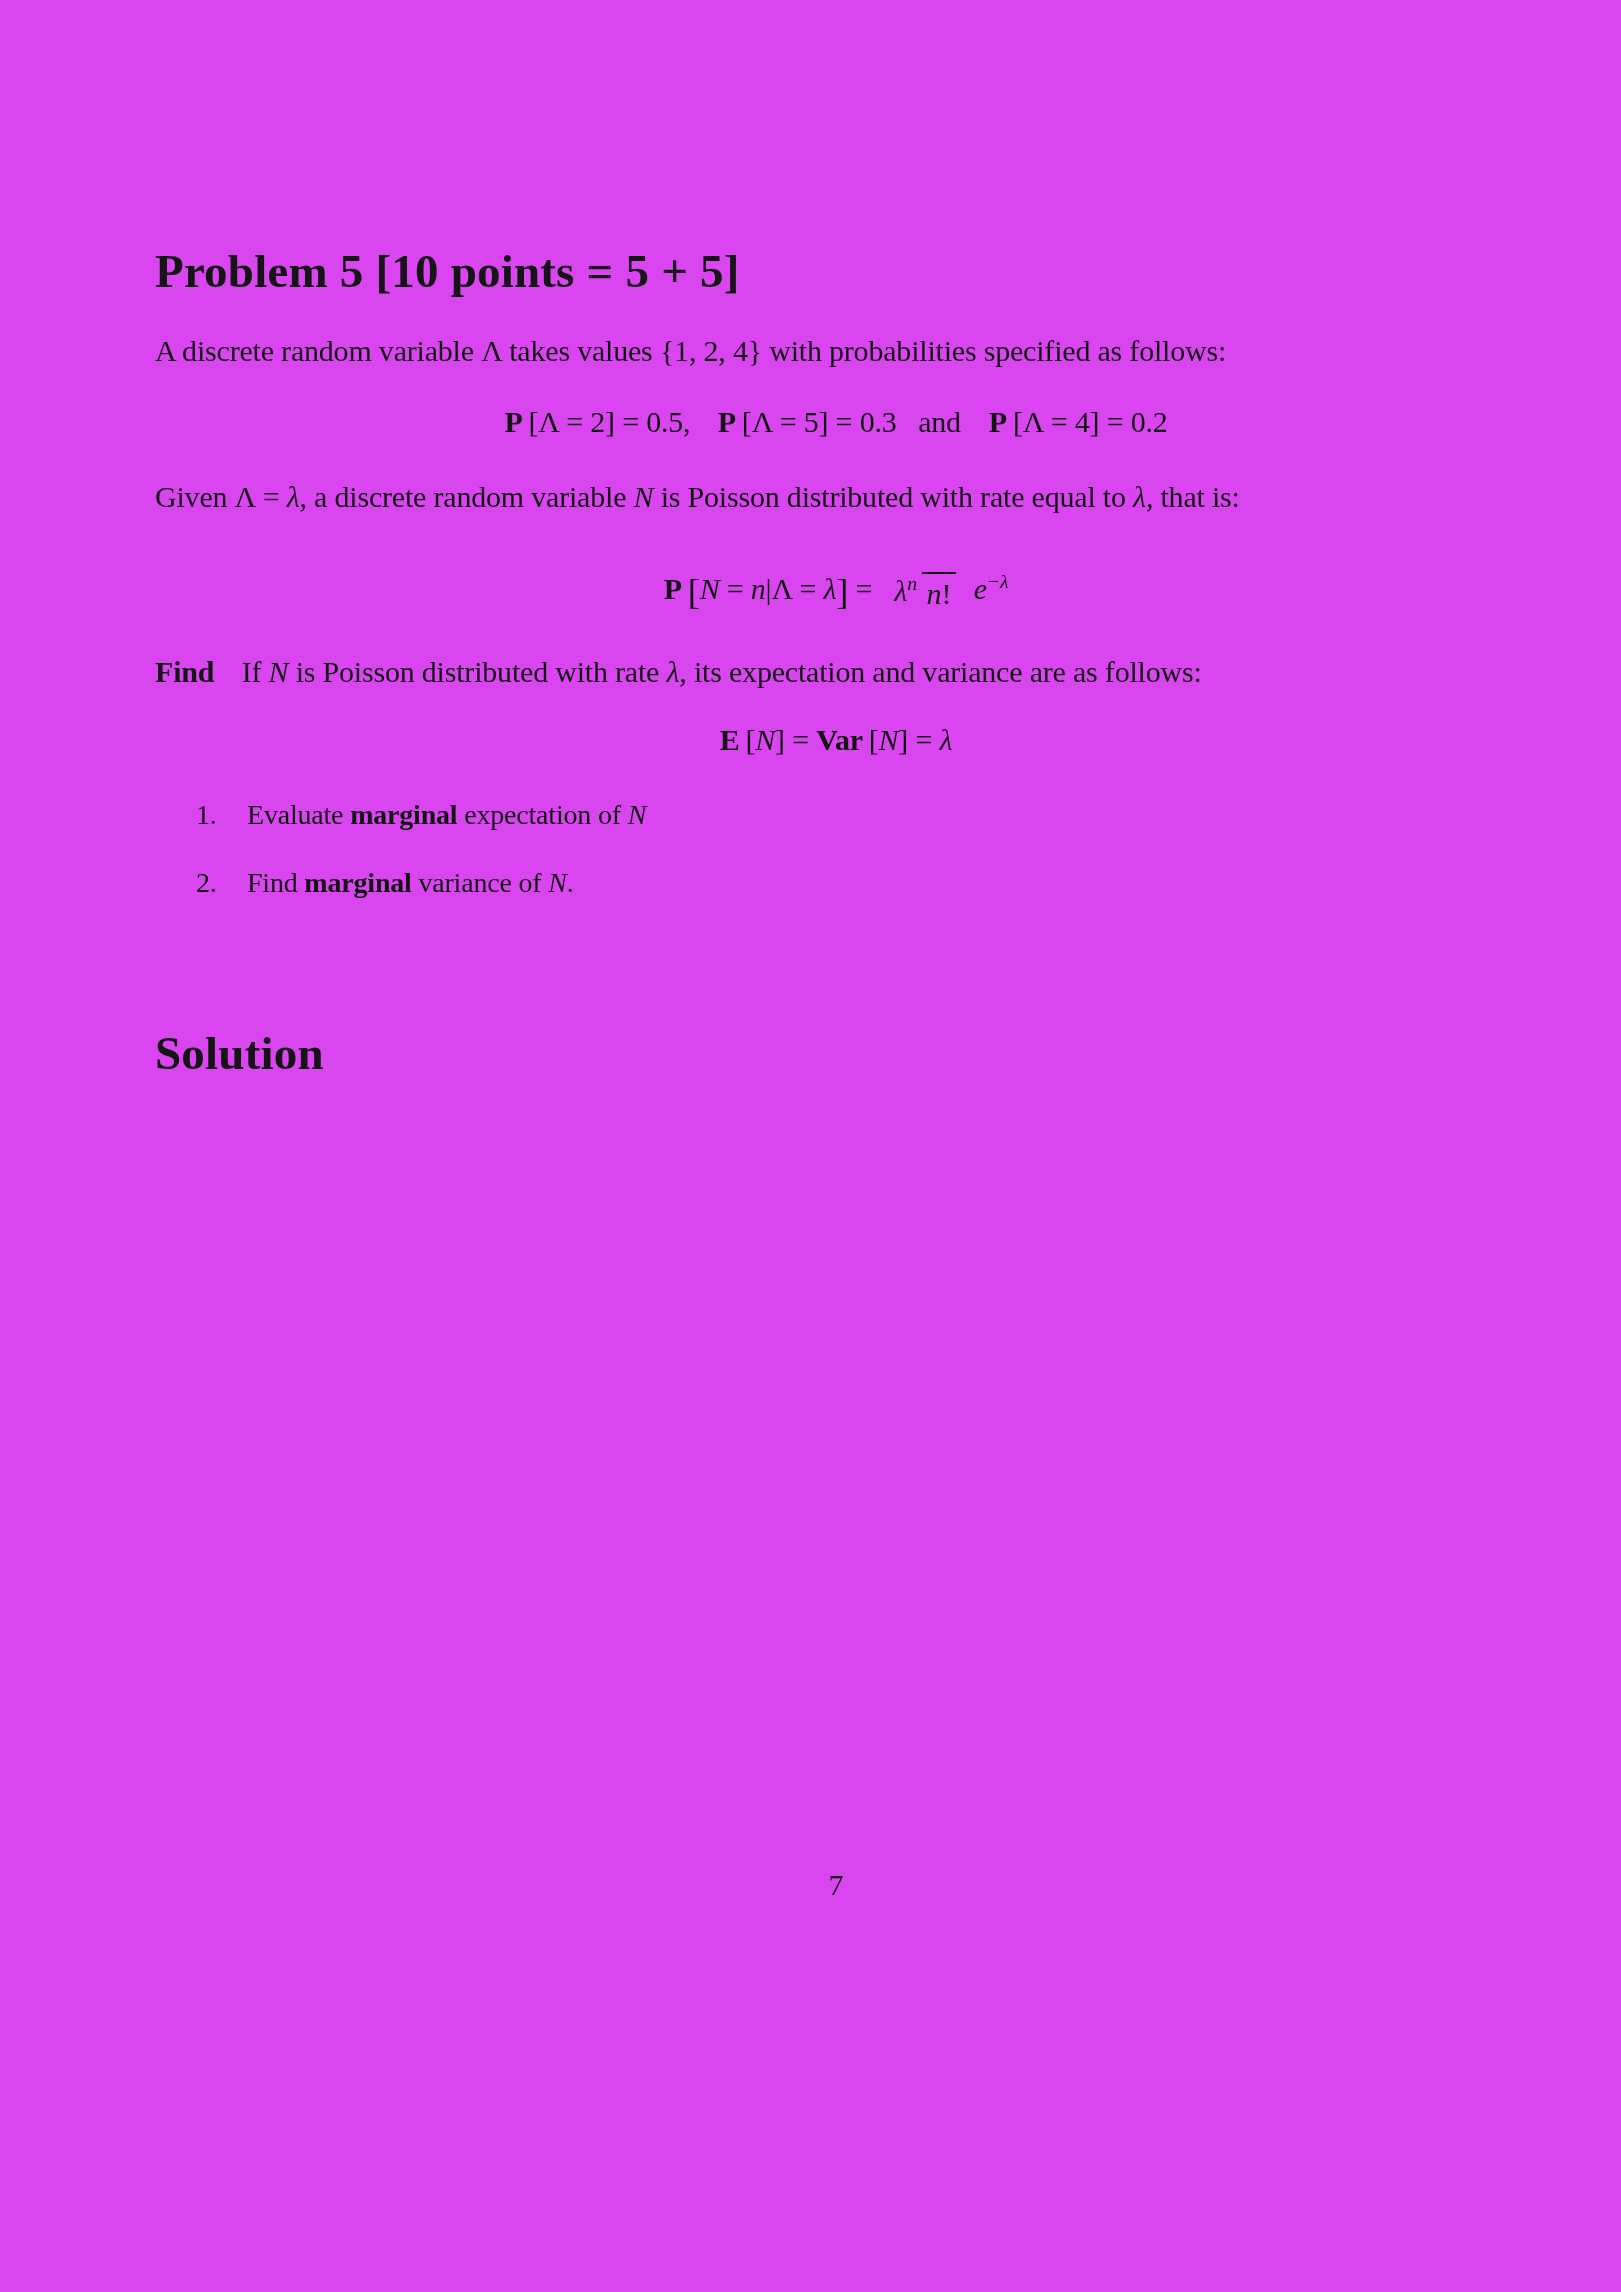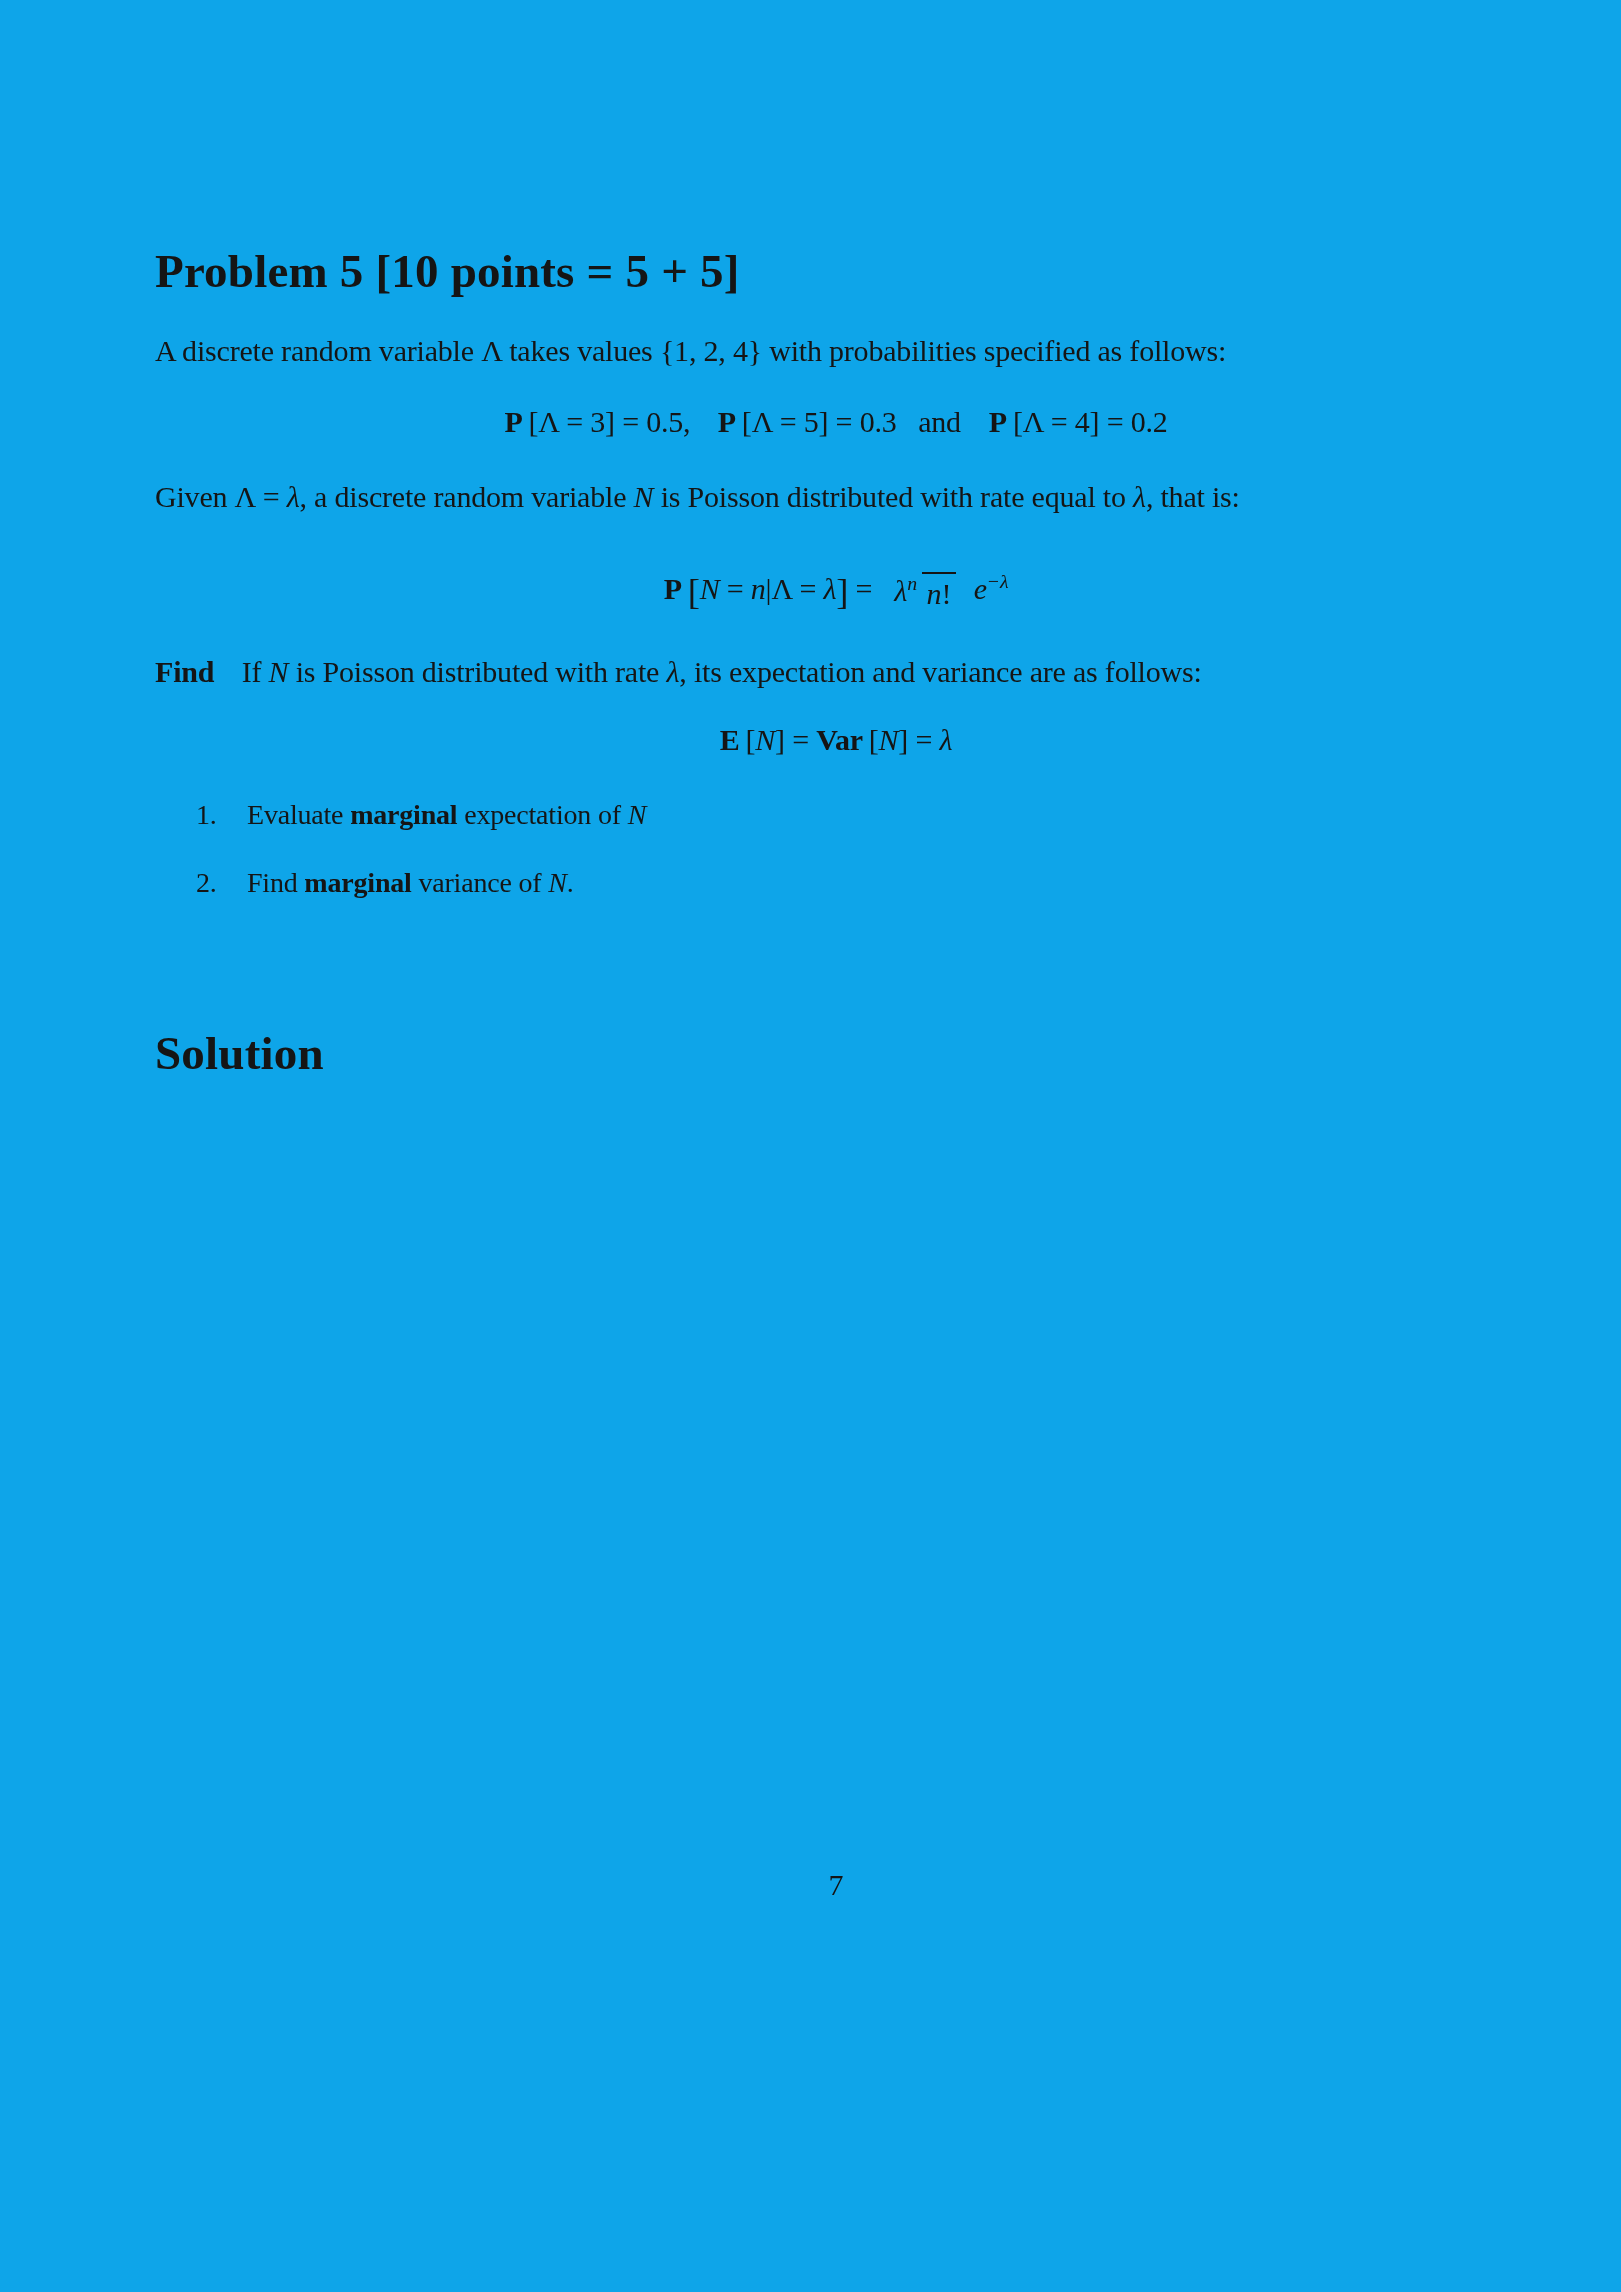--- a/index.html
+++ b/index.html
@@ -1,21 +1,21 @@
 <!DOCTYPE html>
 <html><head>
 <meta charset="utf-8">
 <style>
   html, body { margin:0; padding:0; background:#ffffff; }
   body {
     width:1621px; height:2293px; position:relative;
     font-family:"Liberation Serif","DejaVu Serif",serif;
     color:#151515;
   }
-  .page { position:absolute; inset:0; background:#0ea5e9; }
+  .page { position:absolute; inset:0; background:#d946ef; }
   .content { position:absolute; left:155px; top:0; width:1362px; letter-spacing:-0.2px; }
 
   .heading {
     position:absolute; left:0; font-size:47px; font-weight:bold;
     line-height:1; letter-spacing:0.2px; white-space:nowrap;
   }
   #title { top:248px; }
   #solution { top:1030px; }
 
   .para { position:absolute; left:0; right:0; font-size:30px; line-height:1.2; white-space:nowrap; }
@@ -56,21 +56,21 @@
 </head>
 <body>
 
 <div class="page">
   <div class="content">
 
     <div class="heading" id="title">Problem 5 [10 points = 5 + 5]</div>
 
     <div class="para" id="p1"><span>A discrete random variable Λ takes values {1, 2, 4} with probabilities specified as follows:</span></div>
 
-    <div class="eq" id="eq1"><span class="b">P</span><span class="ml6">[Λ = 3] = 0.5,</span><span class="b ml28">P</span><span class="ml6">[Λ = 5] = 0.3</span><span class="mx22">and</span><span class="b">P</span><span class="ml6">[Λ = 4] = 0.2</span></div>
+    <div class="eq" id="eq1"><span class="b">P</span><span class="ml6">[Λ = 2] = 0.5,</span><span class="b ml28">P</span><span class="ml6">[Λ = 5] = 0.3</span><span class="mx22">and</span><span class="b">P</span><span class="ml6">[Λ = 4] = 0.2</span></div>
 
     <div class="para" id="p2"><span>Given Λ = </span><span class="i">λ</span><span>, a discrete random variable </span><span class="i">N</span><span> is Poisson distributed with rate equal to </span><span class="i">λ</span><span>, that is:</span></div>
 
     <div class="eq" id="eq2"><span class="b">P</span><span class="stretch ml6">[</span><span class="i">N</span><span> = </span><span class="i">n</span><span>|</span><span>Λ = </span><span class="i">λ</span><span class="stretch">]</span><span> = </span><span class="frac">
           <span class="num"><span class="i">λ</span><sup class="i">n</sup></span>
           <span class="den"><span class="i">n</span><span>!</span></span>
         </span><span class="i ml8">e</span><sup class="i">−λ</sup></div>
 
     <div class="para" id="hint"><span class="b mr28">Find</span><span>If </span><span class="i">N</span><span> is Poisson distributed with rate </span><span class="i">λ</span><span>, its expectation and variance are as follows:</span></div>
 

